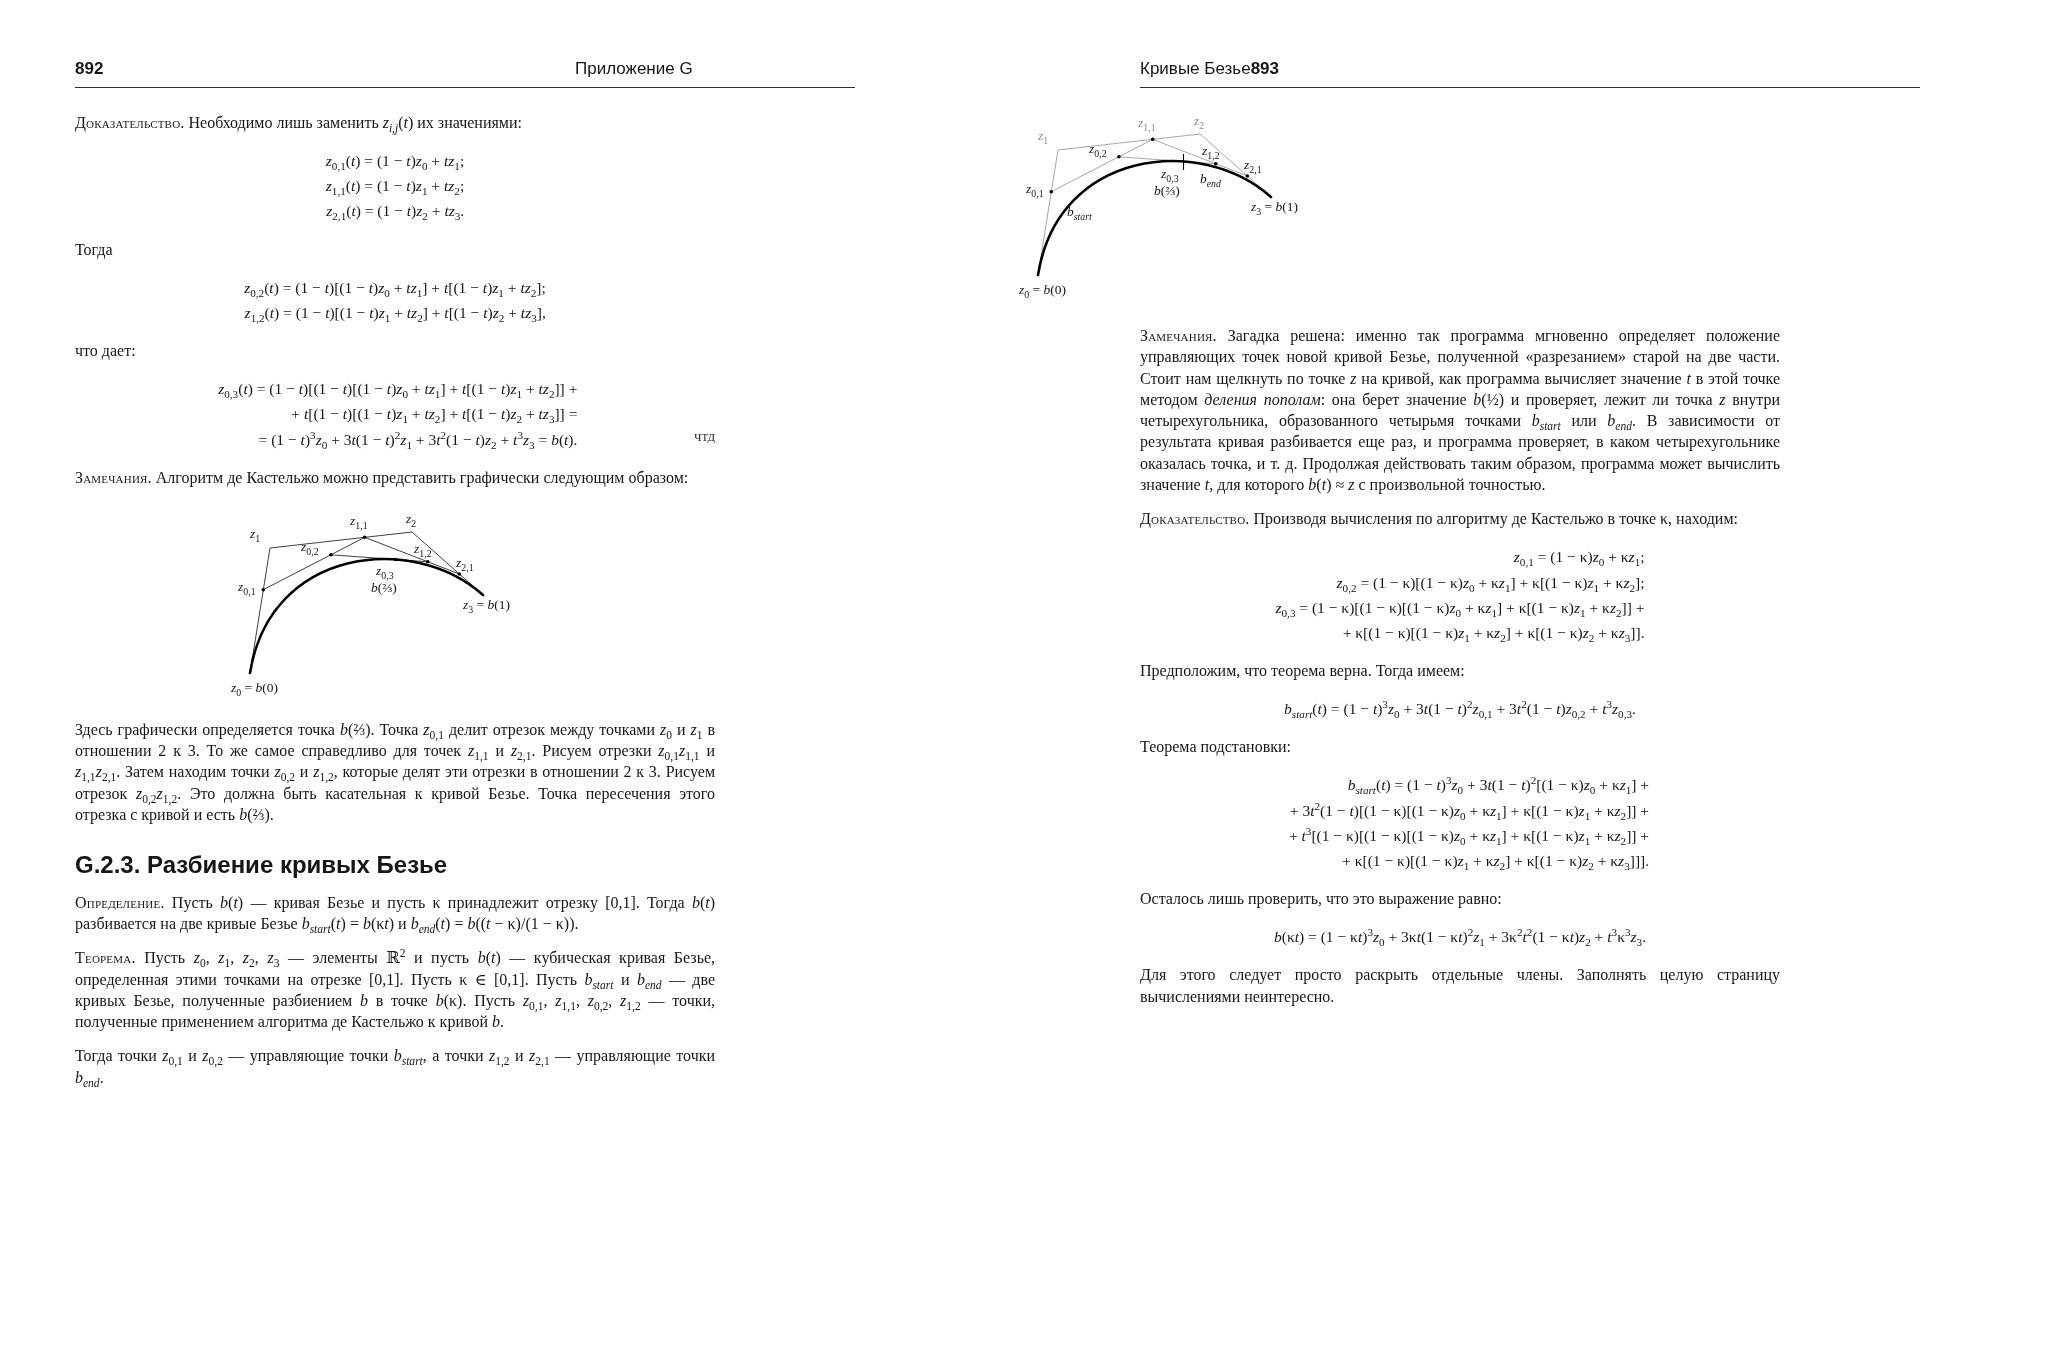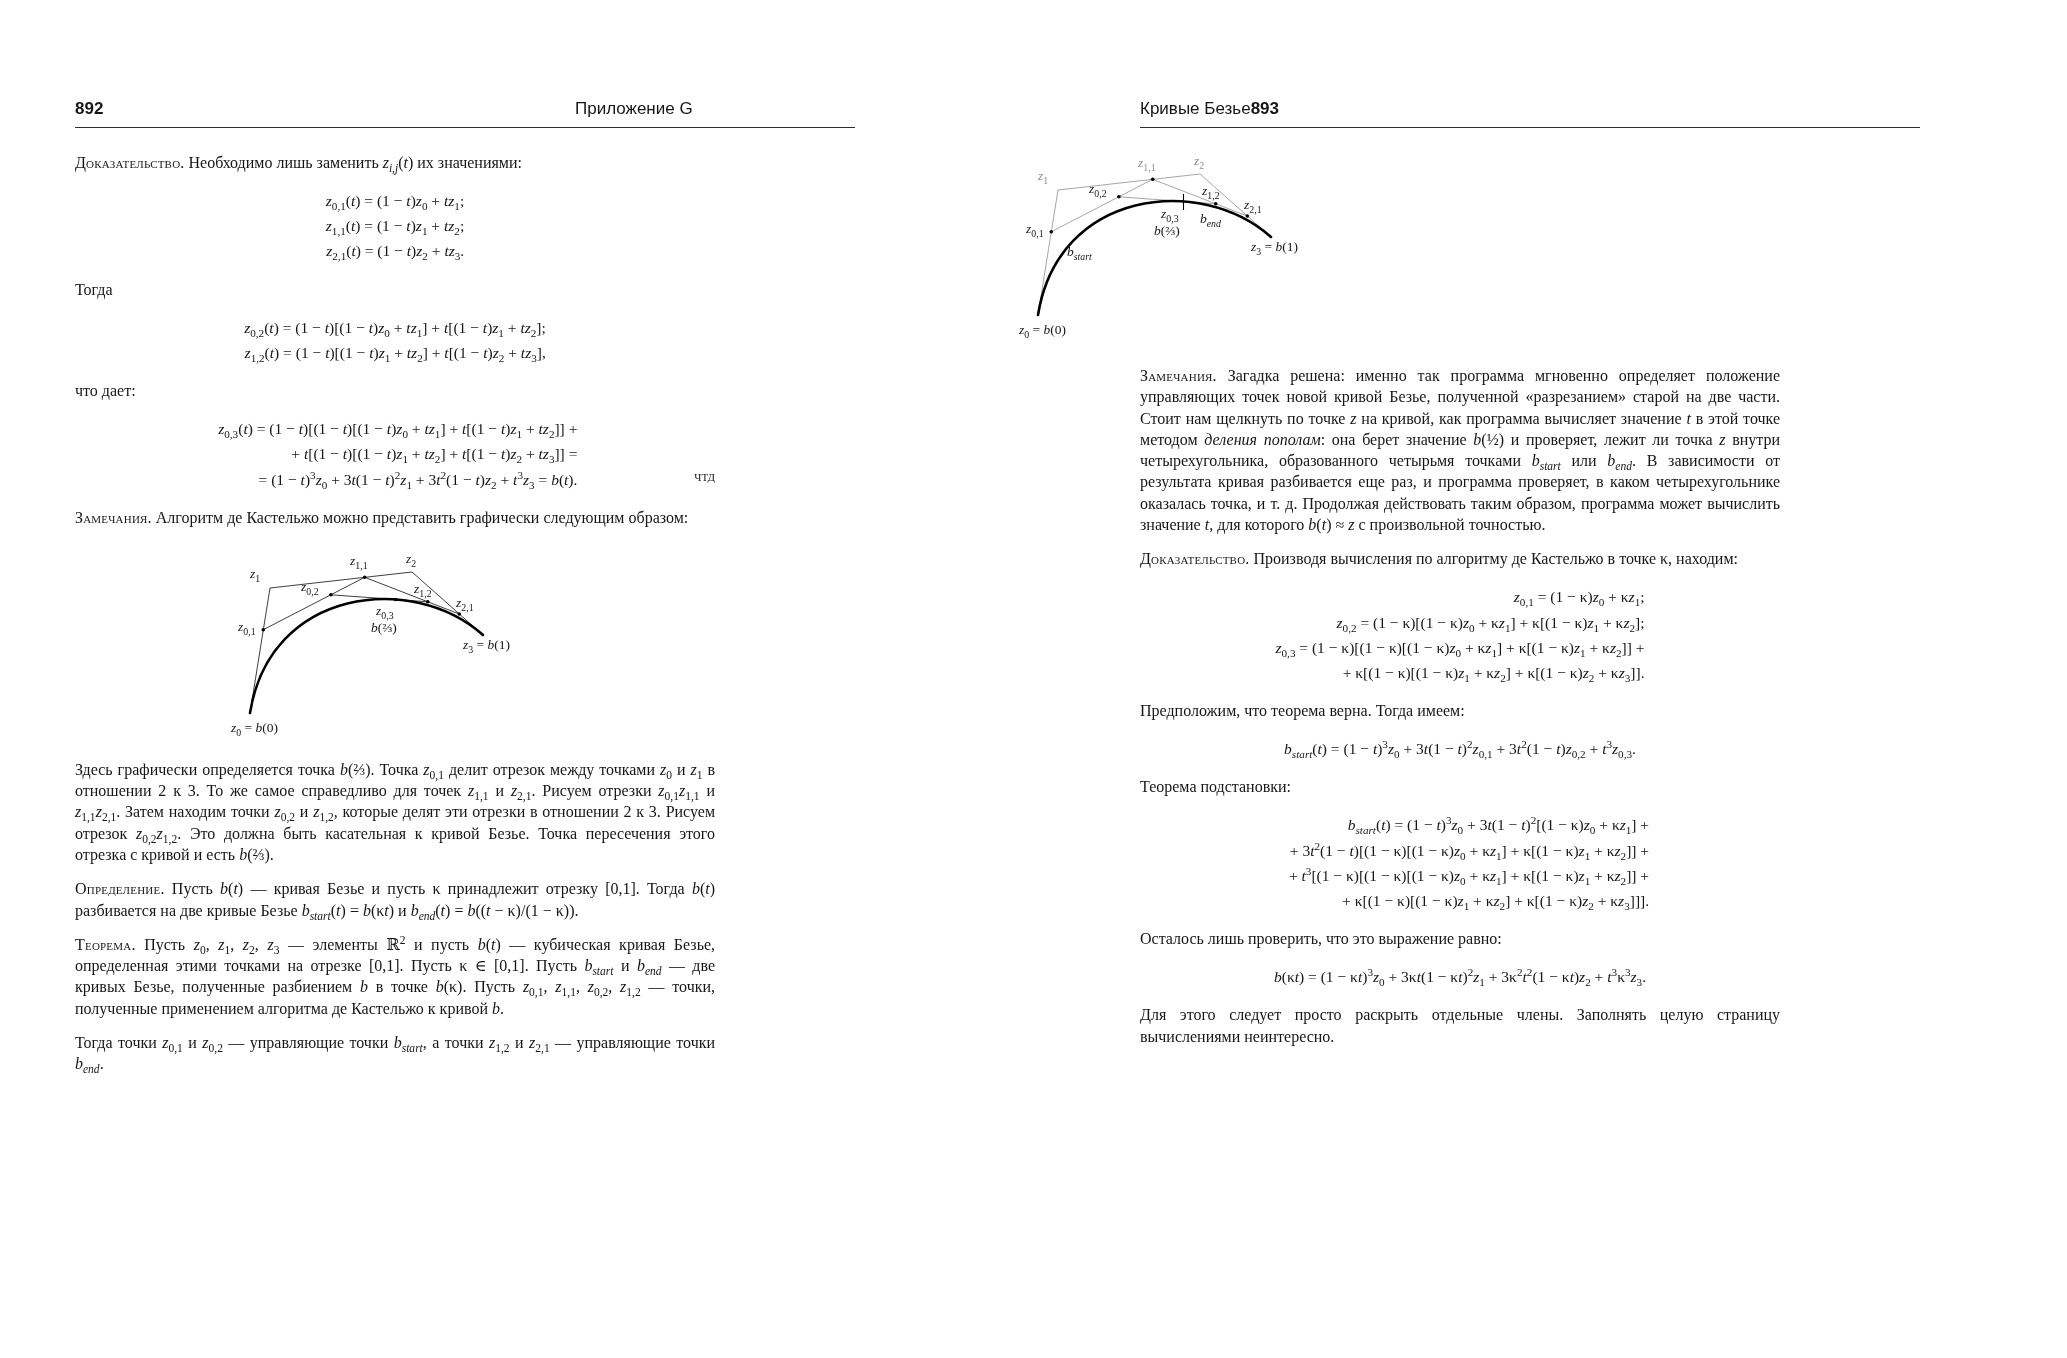--- a/index.html
+++ b/index.html
@@ -4,21 +4,21 @@
 <style>
   html,body{margin:0;padding:0;background:#ffffff;}
   body{width:2067px;height:1358px;overflow:hidden;color:#161616;
        font-family:"Liberation Serif","DejaVu Serif",serif;}
   .spread{position:relative;width:2067px;height:1358px;background:#fff;}
   .page{position:absolute;top:58px;}
   .page-left{left:75px;width:780px;}
   .page-right{left:1140px;width:780px;}
 
   .running-head{position:relative;height:22px;font-family:"Liberation Sans","DejaVu Sans",sans-serif;
-                font-size:17px;line-height:22px;margin-top:40px;}
+                font-size:17px;line-height:22px;}
   .folio{font-weight:700;}
   .rh-center{position:absolute;left:500px;top:0;font-weight:400;}
   .rh-flex{display:flex;justify-content:flex-start;}
   .head-rule{border:0;border-top:1.3px solid #2e2e2e;margin:7px 0 0;width:780px;height:0;}
 
   .text-block{width:640px;margin-top:24px;font-size:16px;line-height:1.33;text-align:justify;}
   .para{margin:13px 0;}
   .sc{font-variant:small-caps;letter-spacing:.2px;}
   sub{font-size:72%;line-height:0;}
   sup{font-size:72%;line-height:0;}
@@ -112,20 +112,21 @@
         <span class="flabel" style="left:226px;top:46px"><i>z</i><sub>2,1</sub></span>
         <span class="flabel" style="left:146px;top:54px"><i>z</i><sub>0,3</sub></span>
         <span class="flabel" style="left:141px;top:71px"><i>b</i>(⅔)</span>
         <span class="flabel" style="left:8px;top:70px"><i>z</i><sub>0,1</sub></span>
         <span class="flabel" style="left:233px;top:88px"><i>z</i><sub>3</sub> = <i>b</i>(1)</span>
         <span class="flabel" style="left:1px;top:171px"><i>z</i><sub>0</sub> = <i>b</i>(0)</span>
       </div>
 
       <p class="para">Здесь графически определяется точка <i>b</i>(⅔). Точка <i>z</i><sub>0,1</sub> делит отрезок между точками <i>z</i><sub>0</sub> и <i>z</i><sub>1</sub> в отношении 2 к 3. То же самое справедливо для точек <i>z</i><sub>1,1</sub> и <i>z</i><sub>2,1</sub>. Рисуем отрезки <i>z</i><sub>0,1</sub><i>z</i><sub>1,1</sub> и <i>z</i><sub>1,1</sub><i>z</i><sub>2,1</sub>. Затем находим точки <i>z</i><sub>0,2</sub> и <i>z</i><sub>1,2</sub>, которые делят эти отрезки в отношении 2 к 3. Рисуем отрезок <i>z</i><sub>0,2</sub><i>z</i><sub>1,2</sub>. Это должна быть касательная к кривой Безье. Точка пересечения этого отрезка с кривой и есть <i>b</i>(⅔).</p>
 
+      <h2 class="section-heading">G.2.3. Разбиение кривых Безье</h2>
 
       <p class="para"><span class="sc">Определение.</span> Пусть <i>b</i>(<i>t</i>) — кривая Безье и пусть κ принадлежит отрезку [0,1]. Тогда <i>b</i>(<i>t</i>) разбивается на две кривые Безье <i>b<sub>start</sub></i>(<i>t</i>) = <i>b</i>(κ<i>t</i>) и <i>b<sub>end</sub></i>(<i>t</i>) = <i>b</i>((<i>t</i> − κ)/(1 − κ)).</p>
       <p class="para"><span class="sc">Теорема.</span> Пусть <i>z</i><sub>0</sub>, <i>z</i><sub>1</sub>, <i>z</i><sub>2</sub>, <i>z</i><sub>3</sub> — элементы ℝ<sup>2</sup> и пусть <i>b</i>(<i>t</i>) — кубическая кривая Безье, определенная этими точками на отрезке [0,1]. Пусть κ ∈ [0,1]. Пусть <i>b<sub>start</sub></i> и <i>b<sub>end</sub></i> — две кривых Безье, полученные разбиением <i>b</i> в точке <i>b</i>(κ). Пусть <i>z</i><sub>0,1</sub>, <i>z</i><sub>1,1</sub>, <i>z</i><sub>0,2</sub>, <i>z</i><sub>1,2</sub> — точки, полученные применением алгоритма де Кастельжо к кривой <i>b</i>.</p>
       <p class="para">Тогда точки <i>z</i><sub>0,1</sub> и <i>z</i><sub>0,2</sub> — управляющие точки <i>b<sub>start</sub></i>, а точки <i>z</i><sub>1,2</sub> и <i>z</i><sub>2,1</sub> — управляющие точки <i>b<sub>end</sub></i>.</p>
     </div>
   </div>
 
   <div class="page page-right">
     <div class="running-head rh-flex">
       <span>Кривые Безье</span>

